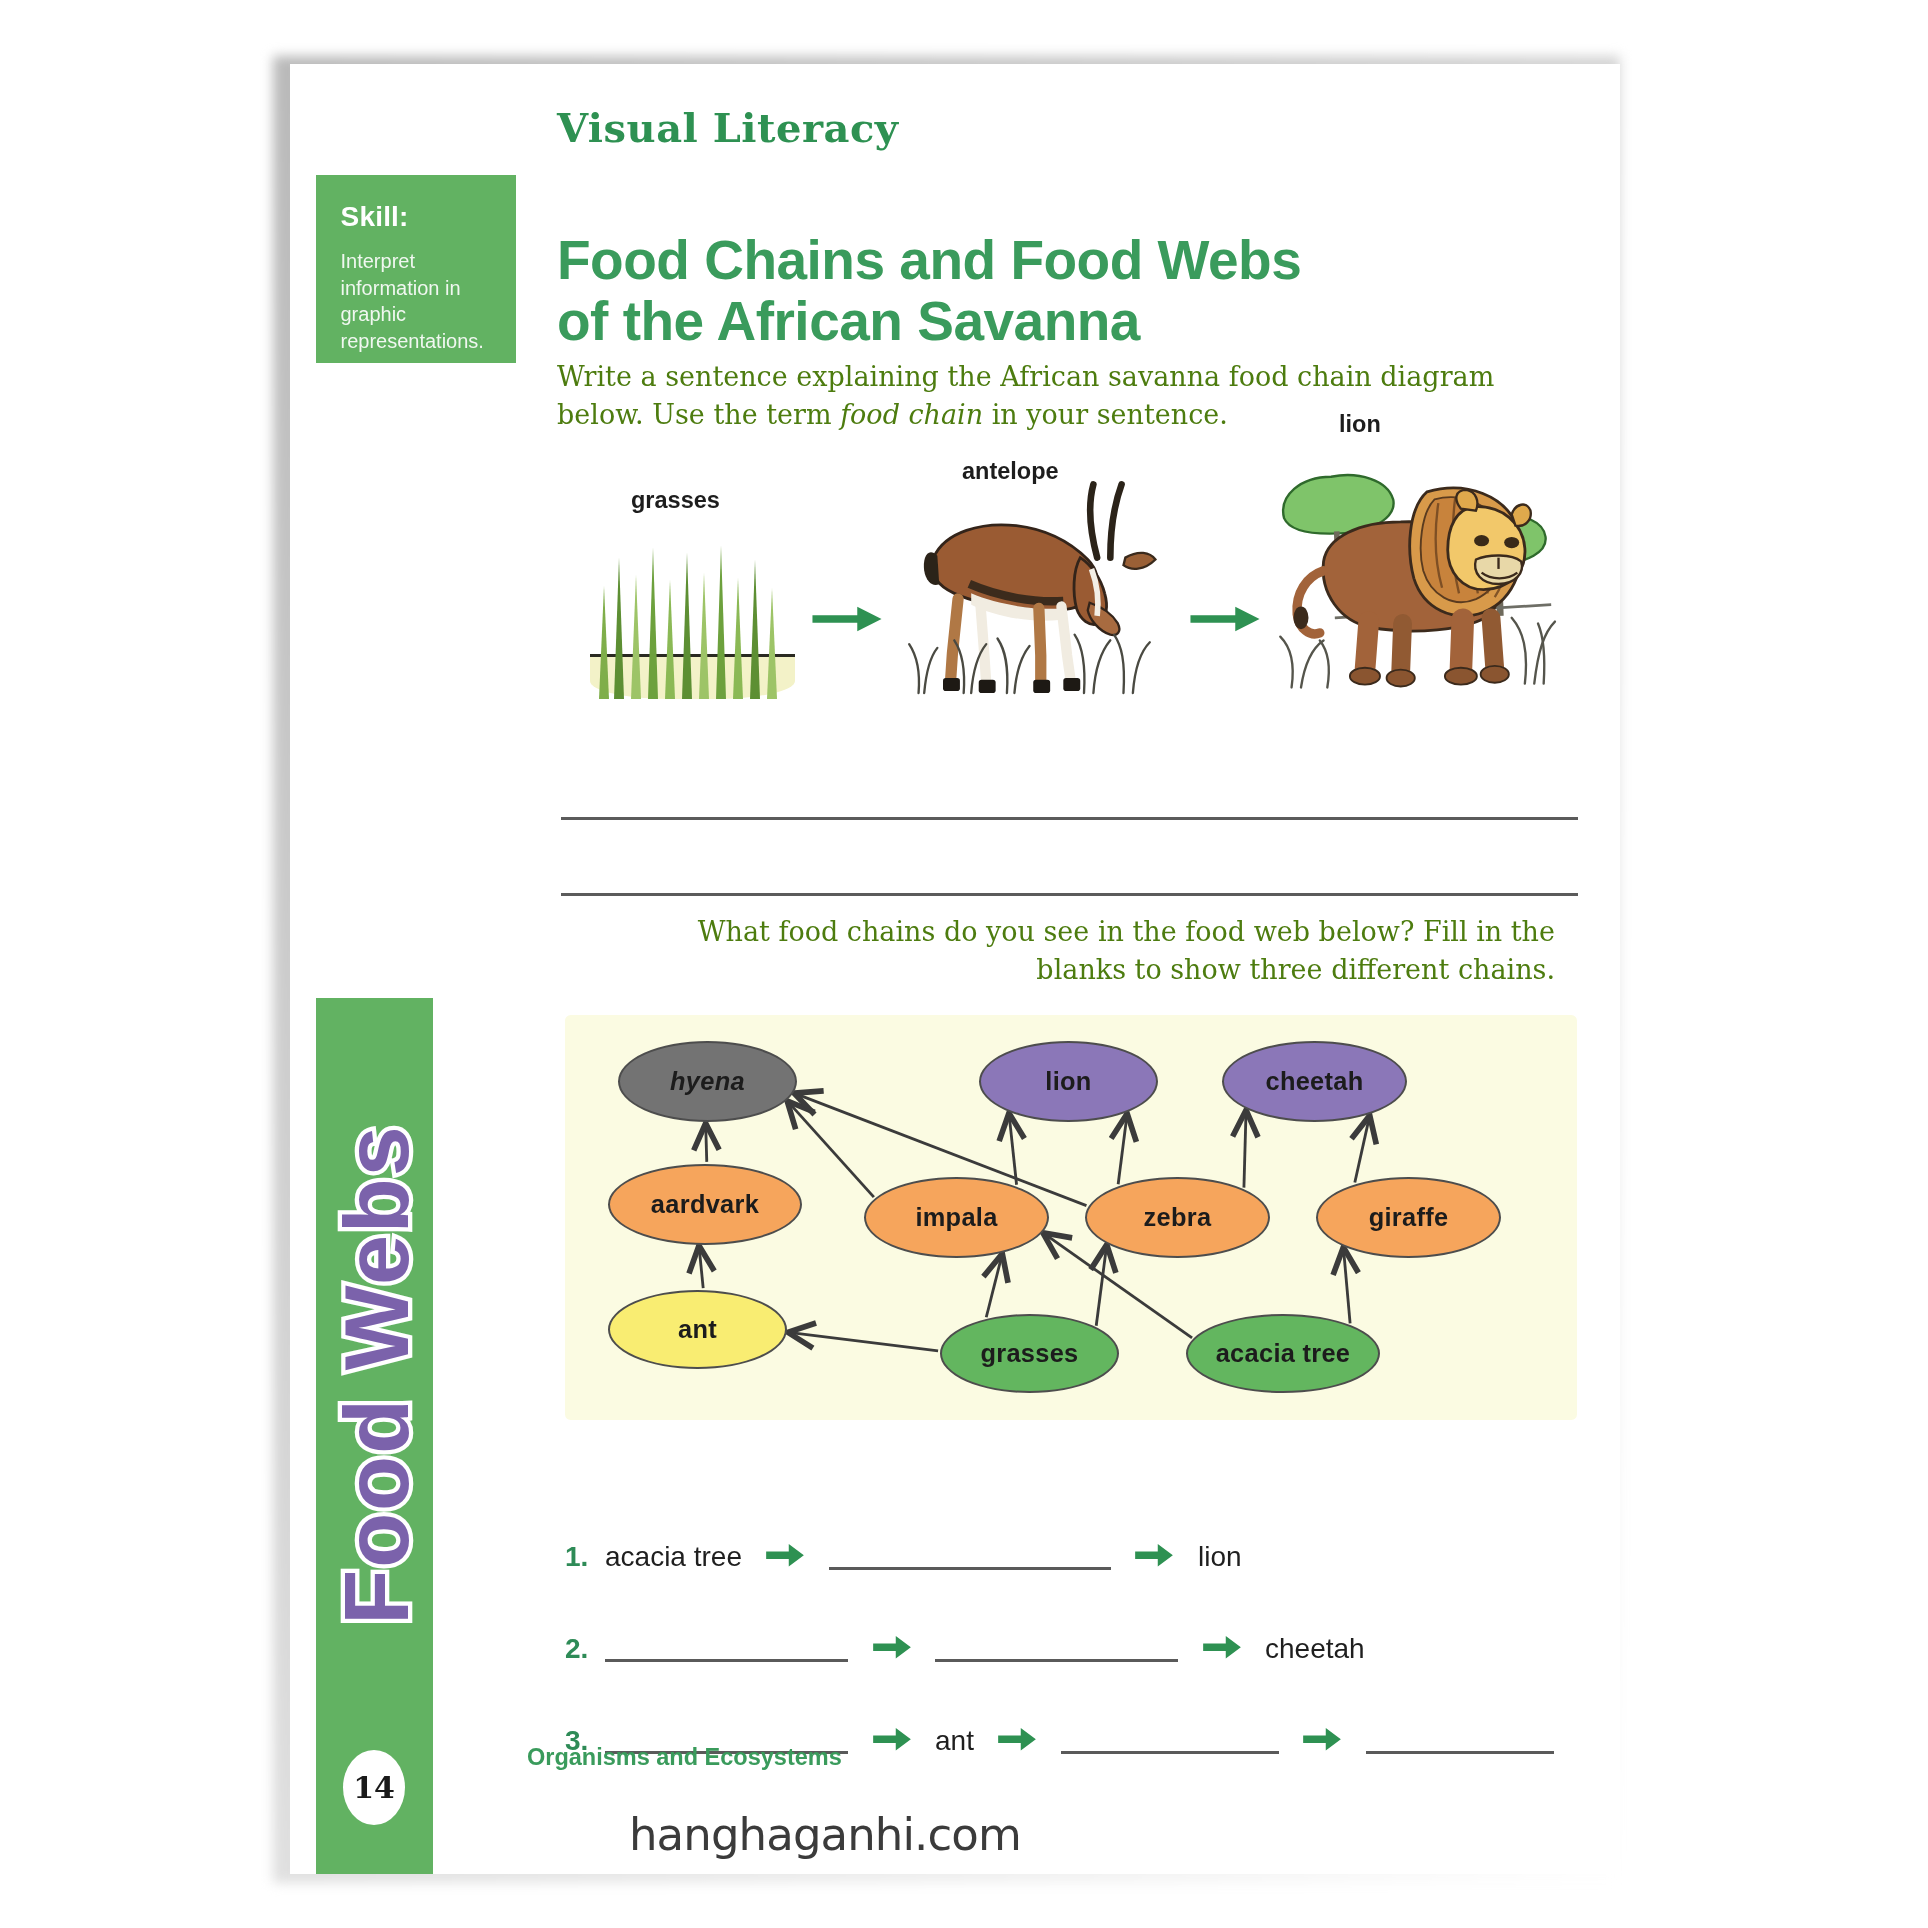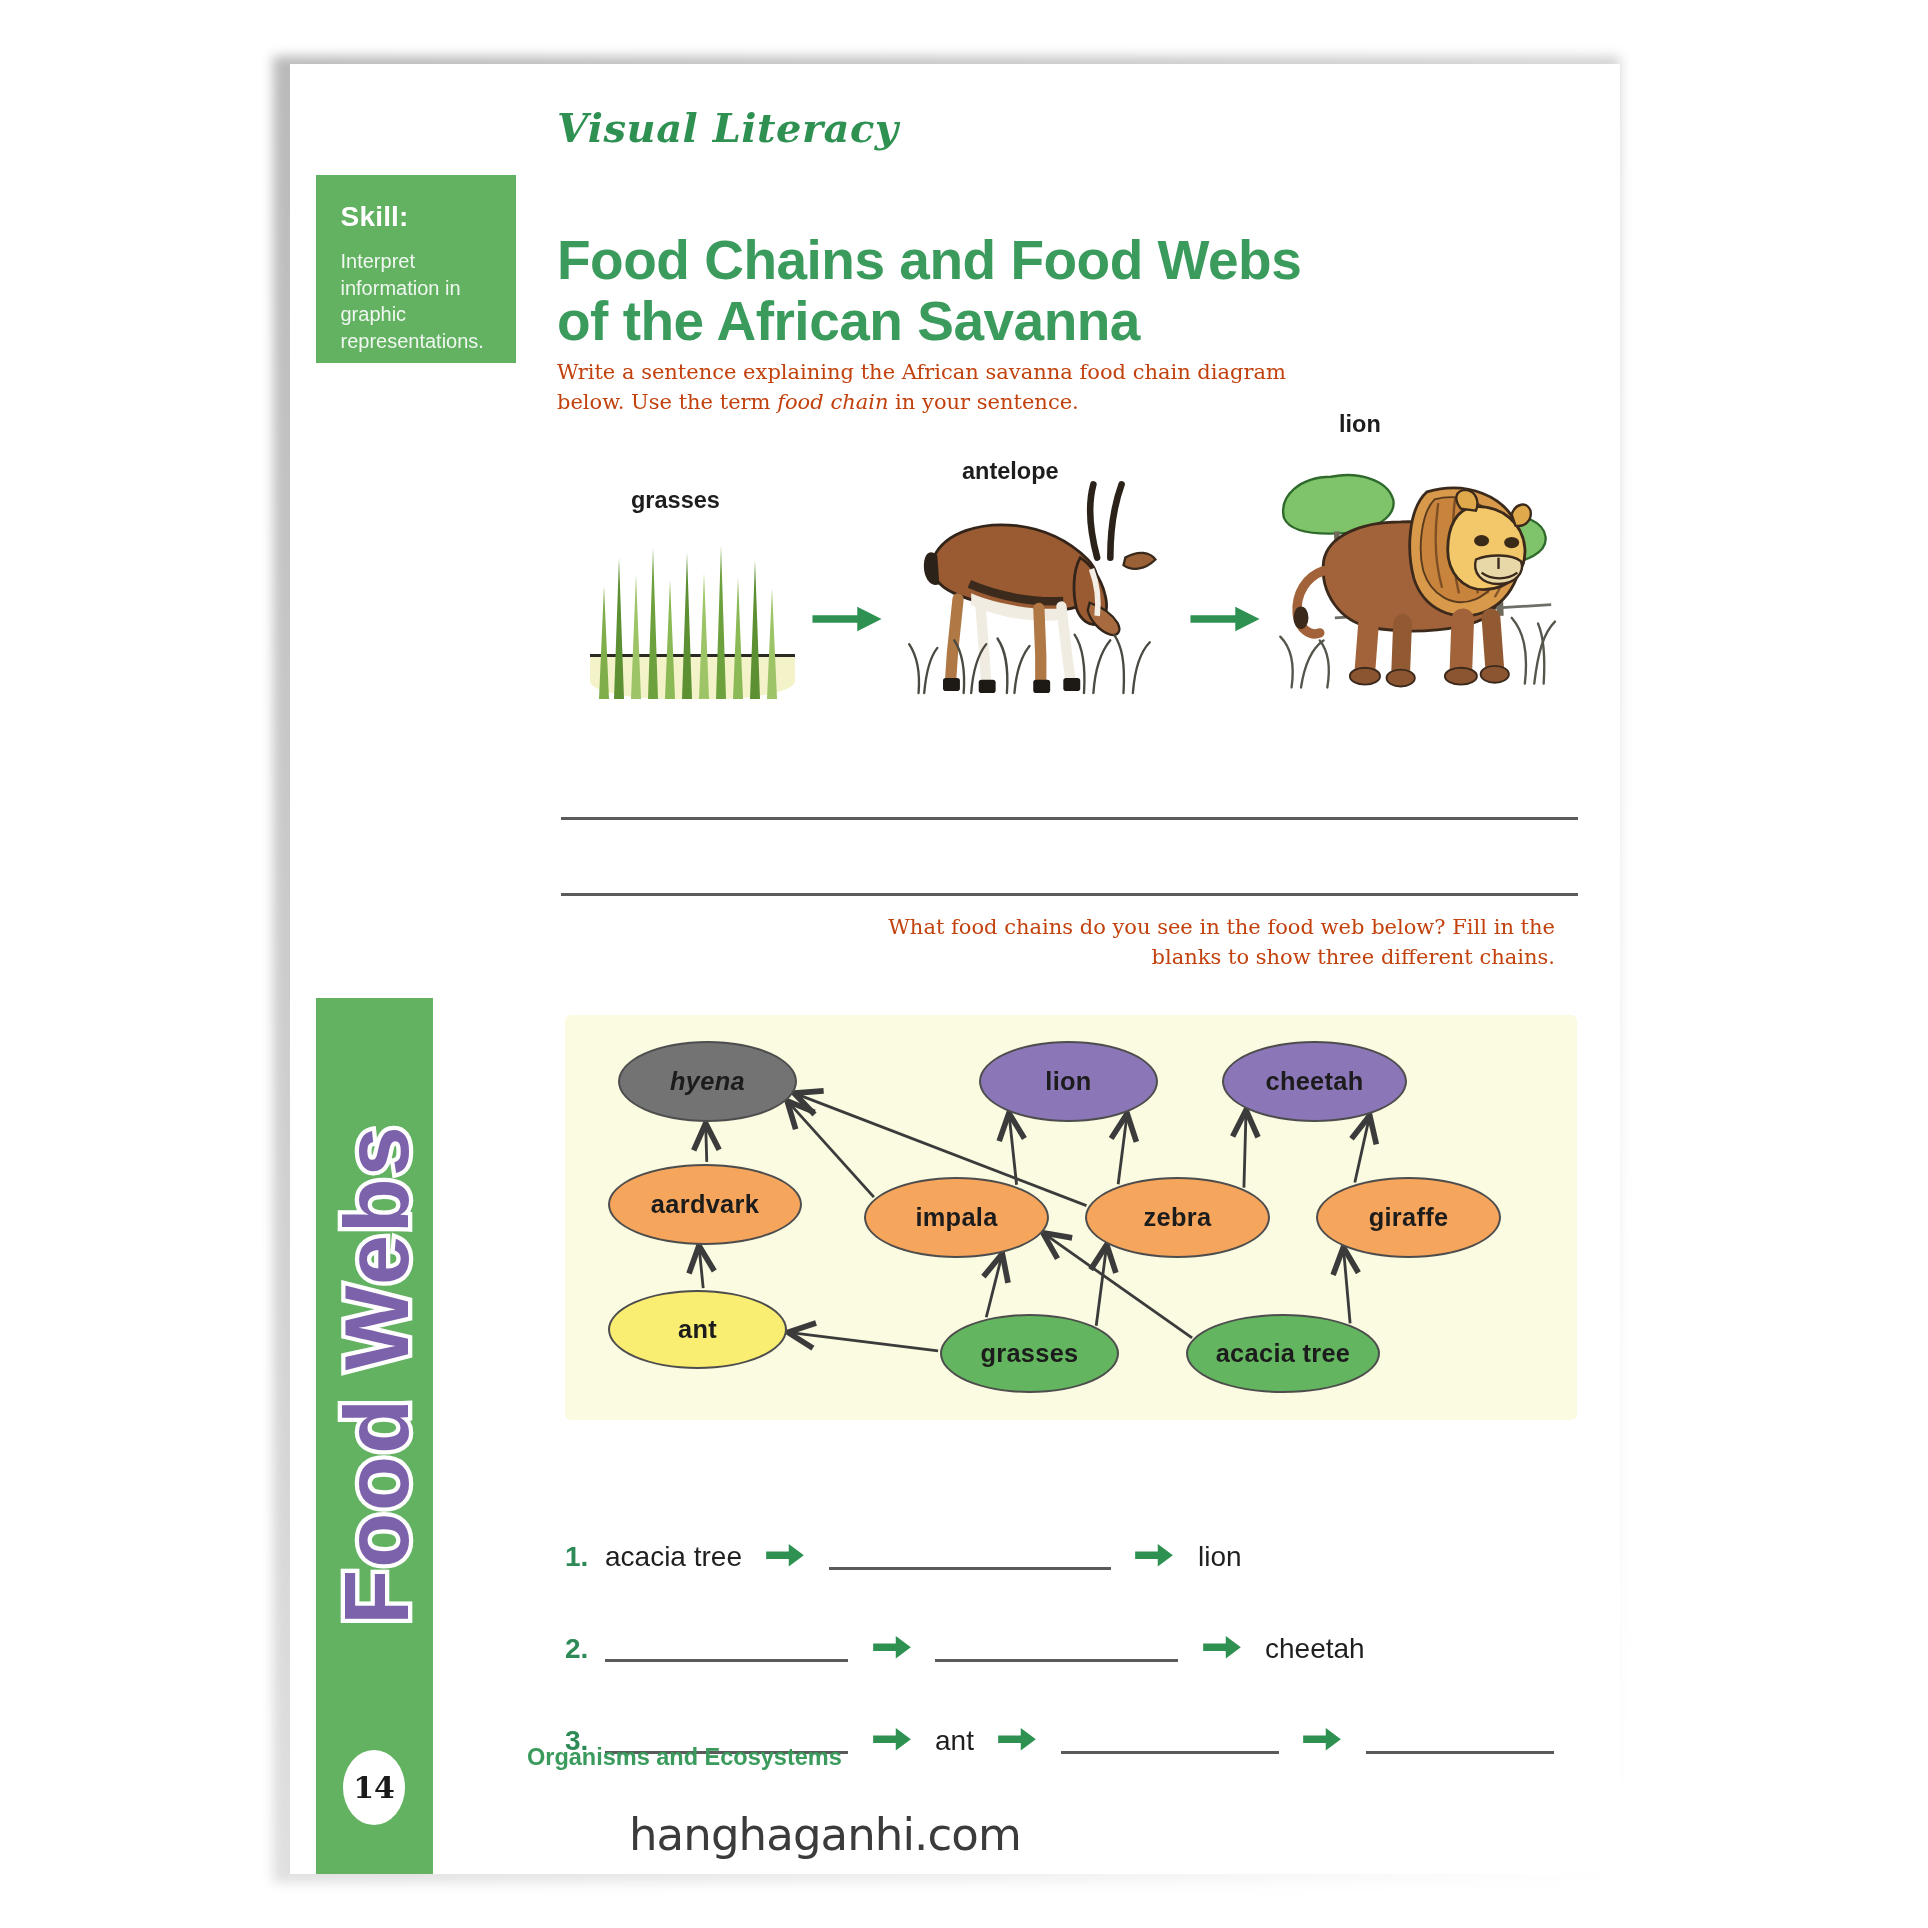--- a/index.html
+++ b/index.html
@@ -58,39 +58,39 @@
   }
   #skill-box .skill-desc {
     font-size: 20px; line-height: 1.33;
     color: #f0f7f0;
   }
 
   
   #visual-literacy {
     position: absolute; left: 557px; top: 104px;
     font-family: "DejaVu Serif", serif;
-    font-weight: bold; font-style: italic;
+    font-weight: bold; 
     font-size: 40px;
     color: #2e9152;
     letter-spacing: 0.5px;
   }
   #page-title {
     position: absolute; left: 557px; top: 230px;
     width: 829px;
     font-size: 55px; font-weight: bold;
     line-height: 1.1;
     color: #3a9b5c;
     letter-spacing: -0.5px;
   }
   .prompt {
     position: absolute;
     font-family: "DejaVu Serif", serif;
-    font-size: 21px;
+    font-size: 27px;
     line-height: 1.42;
-    color: #c2410c;
+    color: #4d7c0f;
     width: 998px;
   }
   #prompt-1 { left: 557px; top: 358px; }
   #prompt-2 { left: 557px; top: 913px; text-align: right; }
   .prompt em { font-style: italic; }
 
   
   #chain-figure {
     position: absolute;
     left: 565px; top: 443px;

